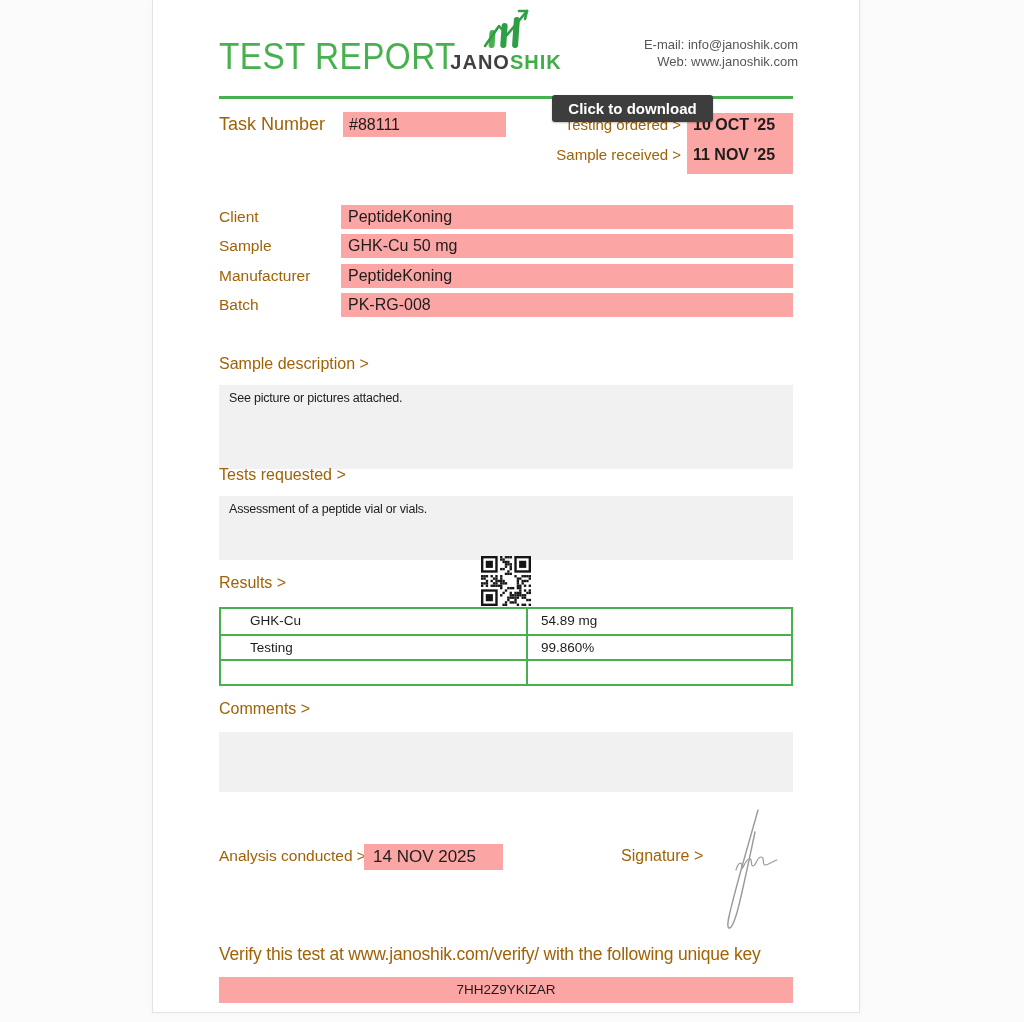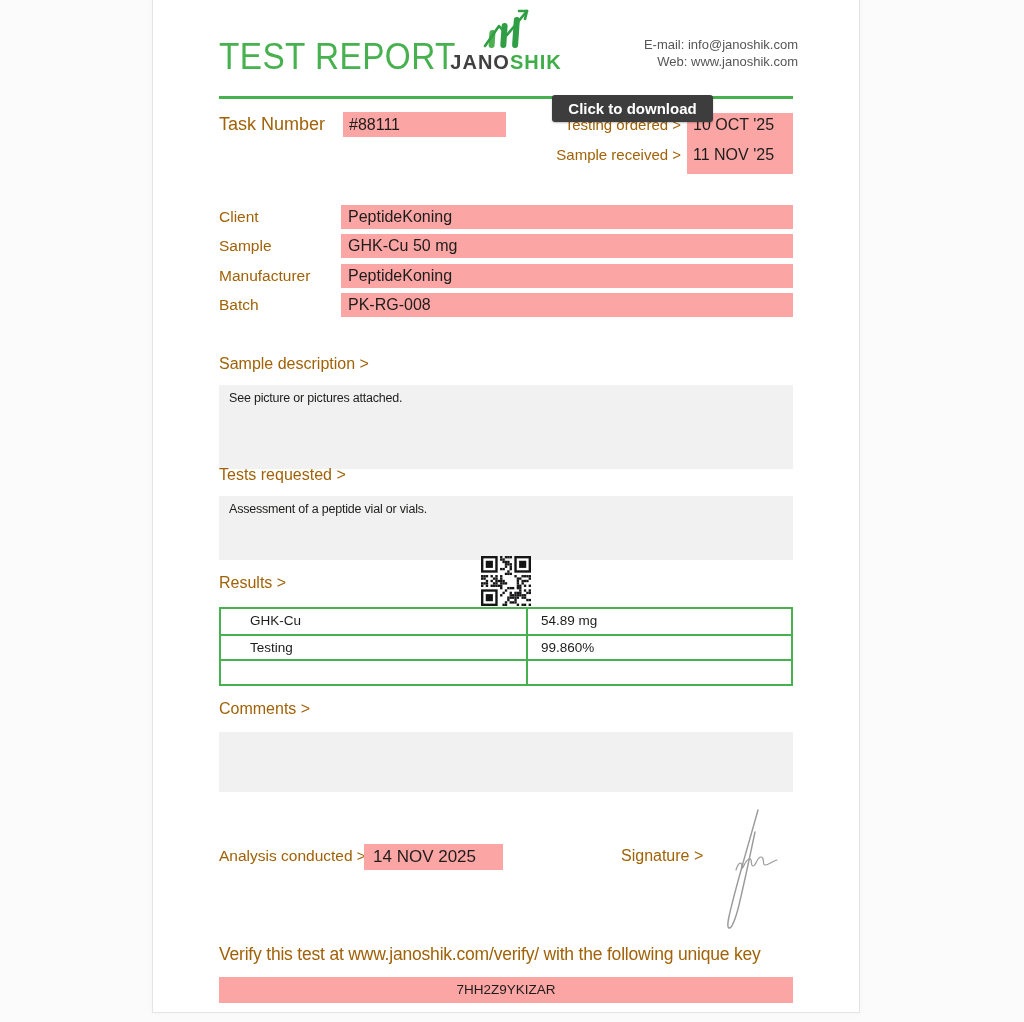--- a/index.html
+++ b/index.html
@@ -20,21 +20,21 @@
 
   .tooltip { left:399px; top:95px; width:161px; height:27px; background:#3d3d3d; border-radius:3px; color:#fff; font-weight:bold; font-size:15px; text-align:center; line-height:27px; z-index:9; box-shadow:0 1px 2px rgba(0,0,0,0.25); cursor:pointer; }
 
   .g-label { color:#a16207; white-space:nowrap; }
   .vbox { background:#fca5a5; color:#1d1d1b; white-space:nowrap; overflow:hidden; }
 
   .task-label { left:66px; top:114px; font-size:18px; }
   .task-box { left:190px; top:112px; width:163px; height:25px; font-size:16px; line-height:25px; padding-left:6px; }
 
   .date-label { width:190px; text-align:right; font-size:15px; left:338px; }
-  .date-box { left:534px; width:106px; height:31px; font-size:16px; line-height:24px; padding-left:6px; }
+  .date-box { left:534px; width:106px; height:31px; font-size:16px; line-height:24px; padding-left:6px;font-weight:bold; }
 
   .info-label { left:66px; font-size:15.5px; }
   .info-box { left:188px; width:452px; height:24px; font-size:16px; line-height:24px; padding-left:7px; }
 
   .sec-head { left:66px; font-size:16px; }
   .sec-box { left:66px; width:574px; background:#f1f1f1; font-size:12.5px; letter-spacing:-0.2px; color:#1d1d1b; padding:6px 0 0 10px; }
 
   .qr { left:328px; top:556px; }
 
   .rtable { left:66px; top:607px; width:574px; border:2px solid #48b14f; background:#fff; }

